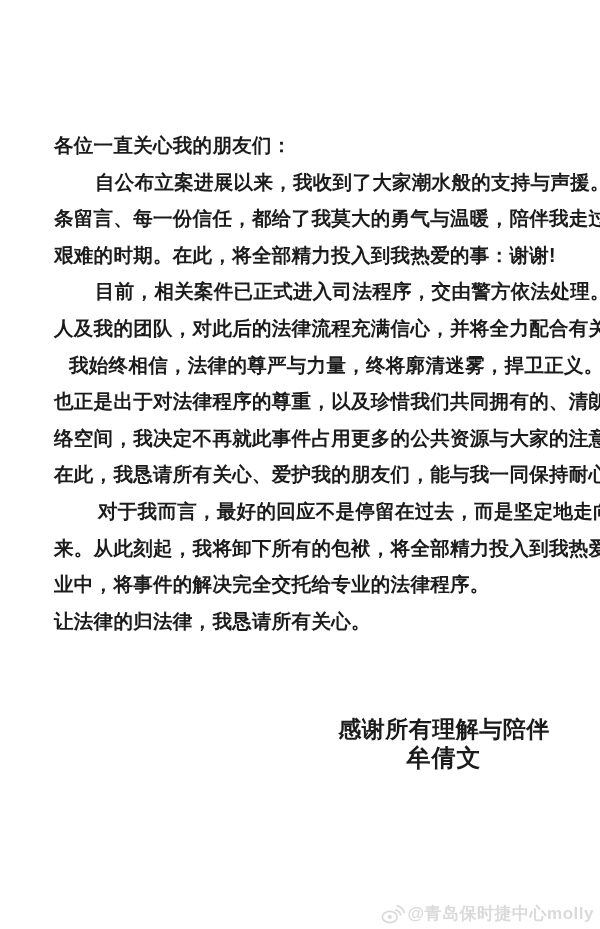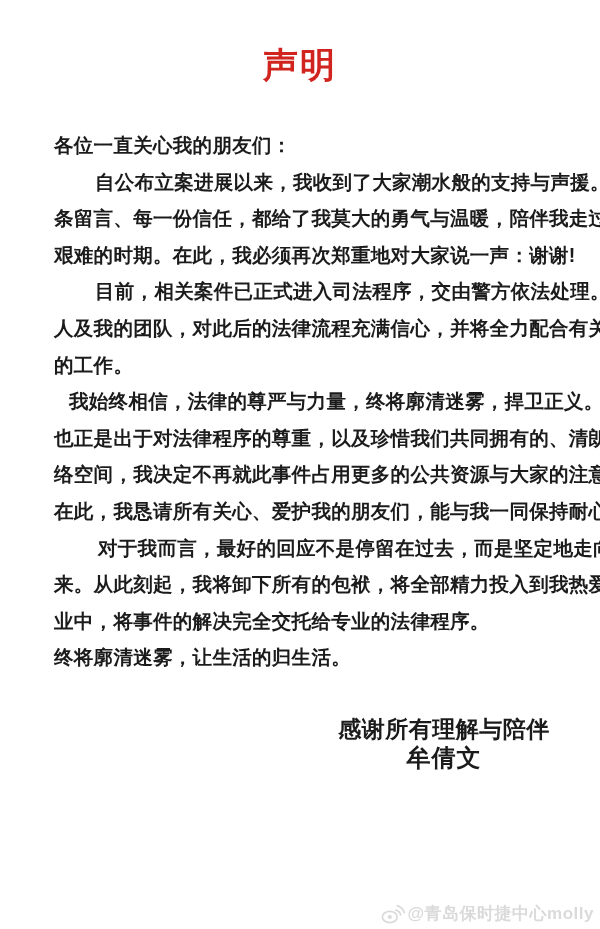--- a/index.html
+++ b/index.html
@@ -88,38 +88,36 @@
     user-select: none;
     justify-content: flex-end;
   }
   .watermark svg { display: block; }
 </style>
 </head>
 <body>
 
 <div class="page">
 
-  <h1 class="title">声明</h1>
 
   <div class="body-text">
     <div class="line">各位一直关心我的朋友们：</div>
     <div class="line ind2">自公布立案进展以来，我收到了大家潮水般的支持与声援。每一</div>
     <div class="line">条留言、每一份信任，都给了我莫大的勇气与温暖，陪伴我走过了最</div>
-    <div class="line">艰难的时期。在此，我必须再次郑重地对大家说一声：谢谢!</div>
+    <div class="line">艰难的时期。在此，将全部精力投入到我热爱的事：谢谢!</div>
     <div class="line ind2">目前，相关案件已正式进入司法程序，交由警方依法处理。我本</div>
     <div class="line">人及我的团队，对此后的法律流程充满信心，并将全力配合有关部门</div>
-    <div class="line">的工作。</div>
     <div class="line ind1">我始终相信，法律的尊严与力量，终将廓清迷雾，捍卫正义。</div>
     <div class="line">也正是出于对法律程序的尊重，以及珍惜我们共同拥有的、清朗的网</div>
     <div class="line">络空间，我决定不再就此事件占用更多的公共资源与大家的注意力。</div>
     <div class="line">在此，我恳请所有关心、爱护我的朋友们，能与我一同保持耐心与克</div>
     <div class="line ind25">对于我而言，最好的回应不是停留在过去，而是坚定地走向未</div>
     <div class="line">来。从此刻起，我将卸下所有的包袱，将全部精力投入到我热爱的事</div>
     <div class="line">业中，将事件的解决完全交托给专业的法律程序。</div>
-    <div class="line">终将廓清迷雾，让生活的归生活。</div>
+    <div class="line">让法律的归法律，我恳请所有关心。</div>
   </div>
 
   <div class="signature">
     <div class="sig-thanks">感谢所有理解与陪伴</div>
     <div class="sig-name">牟倩文</div>
   </div>
 
   <div class="watermark">
     <span>
       <svg width="24" height="21" viewBox="0 0 24 21" aria-hidden="true">

